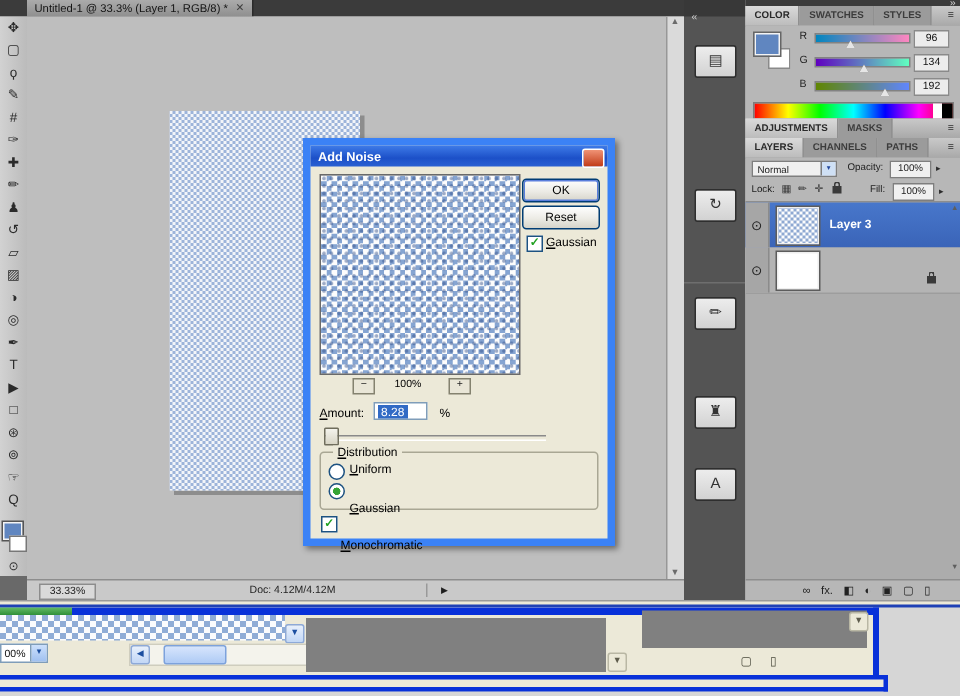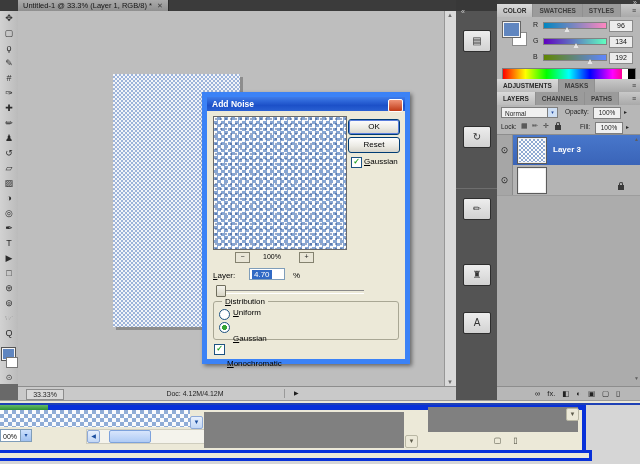--- a/index.html
+++ b/index.html
@@ -364,23 +364,23 @@
     <div class="xpbtn" id="btn-ok">OK</div>
     <div class="xpbtn" id="btn-reset">Reset</div>
 
     <span class="cb" id="cb-preview">✓</span>
     <span class="accel" id="lbl-preview">Gaussian</span>
 
     <div class="mini" id="zoom-minus">−</div>
     <span id="zoom-level">100%</span>
     <div class="mini" id="zoom-plus">+</div>
 
-    <span class="accel" id="amount-label">Layer:</span>
+    <span class="accel" id="amount-label">Amount:</span>
     <div id="amount-field">
-      <span class="sel">4.70</span>
+      <span class="sel">8.28</span>
     </div>
     <span id="amount-pct">%</span>
 
     <div id="slider-track"></div>
     <div id="slider-thumb"></div>
 
     <div id="groupbox">
       <span class="accel" id="group-label">Distribution</span>
       <span class="radio" id="radio-uniform"></span>
       <span class="accel" id="lbl-uniform">Uniform</span>

